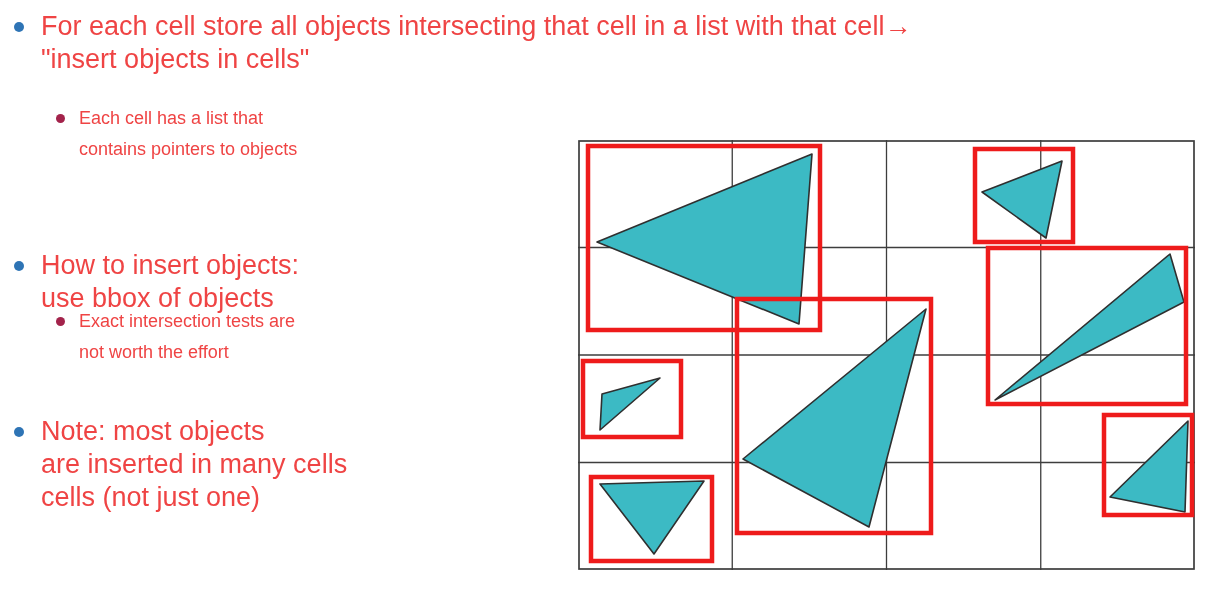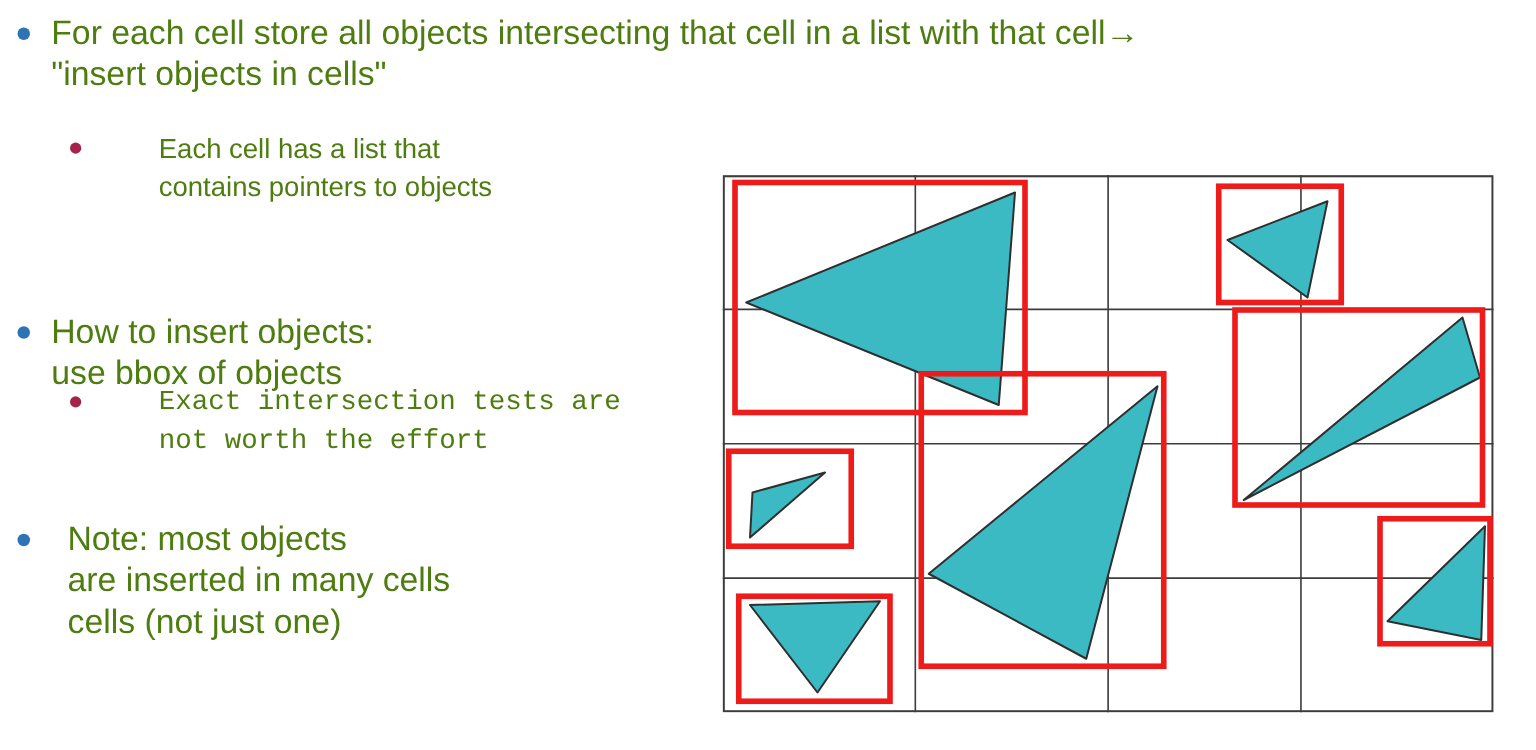--- a/index.html
+++ b/index.html
@@ -9,59 +9,59 @@
     height:600px;
     background:#ffffff;
     font-family:"Liberation Sans", sans-serif;
     color:#1b1b1b;
     overflow:hidden;
   }
   .bullet { position:absolute; display:flex; align-items:flex-start; }
   .bullet .text { white-space:pre-line; }
   .l1 { font-size:27px; line-height:33px; }
   .l1 > .dot { width:10px; height:10px; border-radius:50%; flex:0 0 auto; margin:12px 17px 0 0; }
-  .l2 { font-size:22px; line-height:31px;gap:48px; }
+  .l2 { font-size:18px; line-height:31px; }
   .l2 > .dot { width:9px; height:9px; border-radius:50%; flex:0 0 auto; margin:11px 14px 0 0; }
   .diagram {
     position:absolute;
     left:578px; top:140px;
     width:617px; height:430px;
     display:block;
   }
 </style>
 </head>
 <body>
 
-<div class="slide" style="background: rgb(255, 255, 255); color: #4d7c0f;">
+<div class="slide" style="background: rgb(255, 255, 255); color: #ef4444;">
 
   <div class="bullet l1" style="left:14px; top:10px; width:1210px;">
     <span class="dot" style="background: rgb(46, 116, 181);"></span>
     <div class="text">For each cell store all objects intersecting that cell in a list with that cell→
 "insert objects in cells"</div>
   </div>
 
   <div class="bullet l2" style="left:56px; top:103px;">
     <span class="dot" style="background: rgb(163, 35, 75);"></span>
     <div class="text">Each cell has a list that
 contains pointers to objects</div>
   </div>
 
   <div class="bullet l1" style="left:14px; top:209px;margin-top:40px;">
     <span class="dot" style="background: rgb(46, 116, 181);"></span>
     <div class="text">How to insert objects:
 use bbox of objects</div>
   </div>
 
-  <div class="bullet l2" style="left:56px; top:306px;font-family:Liberation Mono, monospace;">
+  <div class="bullet l2" style="left:56px; top:306px;">
     <span class="dot" style="background: rgb(163, 35, 75);"></span>
     <div class="text">Exact intersection tests are
 not worth the effort</div>
   </div>
 
-  <div class="bullet l1" style="left:14px; top:415px;gap:13px;">
+  <div class="bullet l1" style="left:14px; top:415px;">
     <span class="dot" style="background: rgb(46, 116, 181);"></span>
     <div class="text">Note: most objects
 are inserted in many cells
 cells (not just one)</div>
   </div>
 
   <svg class="diagram" xmlns="http://www.w3.org/2000/svg" viewBox="0 0 617 430">
       <line x1="154.25" y1="0" x2="154.25" y2="430" stroke="#3d3d3d" stroke-width="1.3"></line>
       <line x1="308.5" y1="0" x2="308.5" y2="430" stroke="#3d3d3d" stroke-width="1.3"></line>
       <line x1="462.75" y1="0" x2="462.75" y2="430" stroke="#3d3d3d" stroke-width="1.3"></line>

